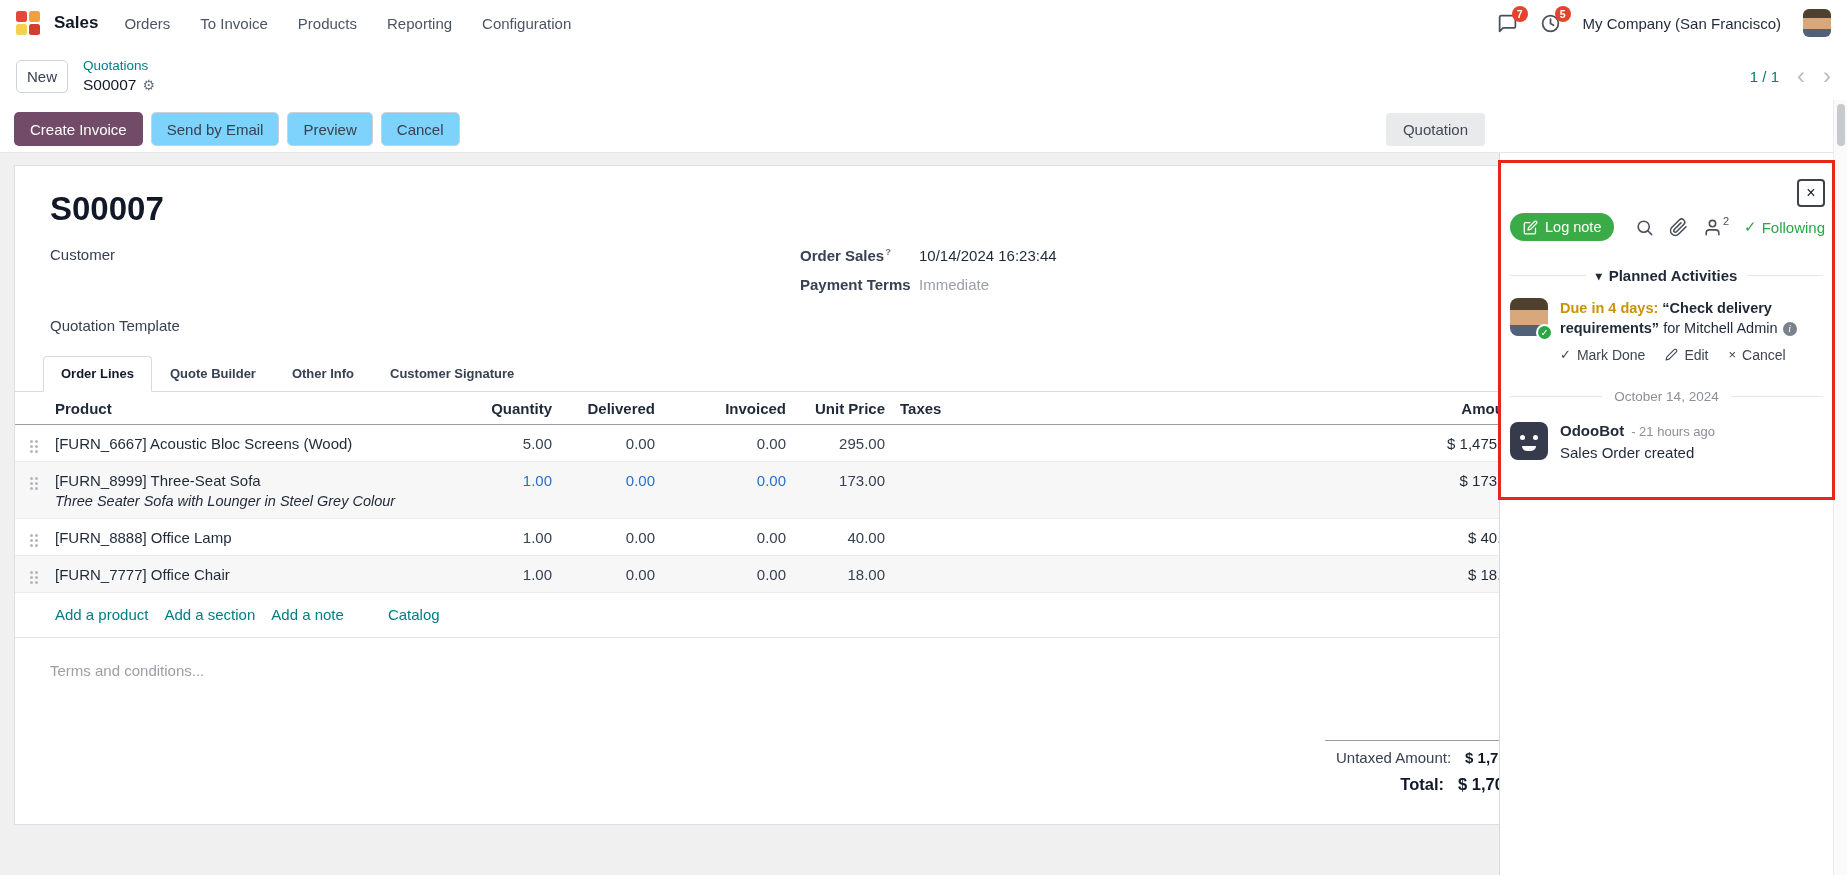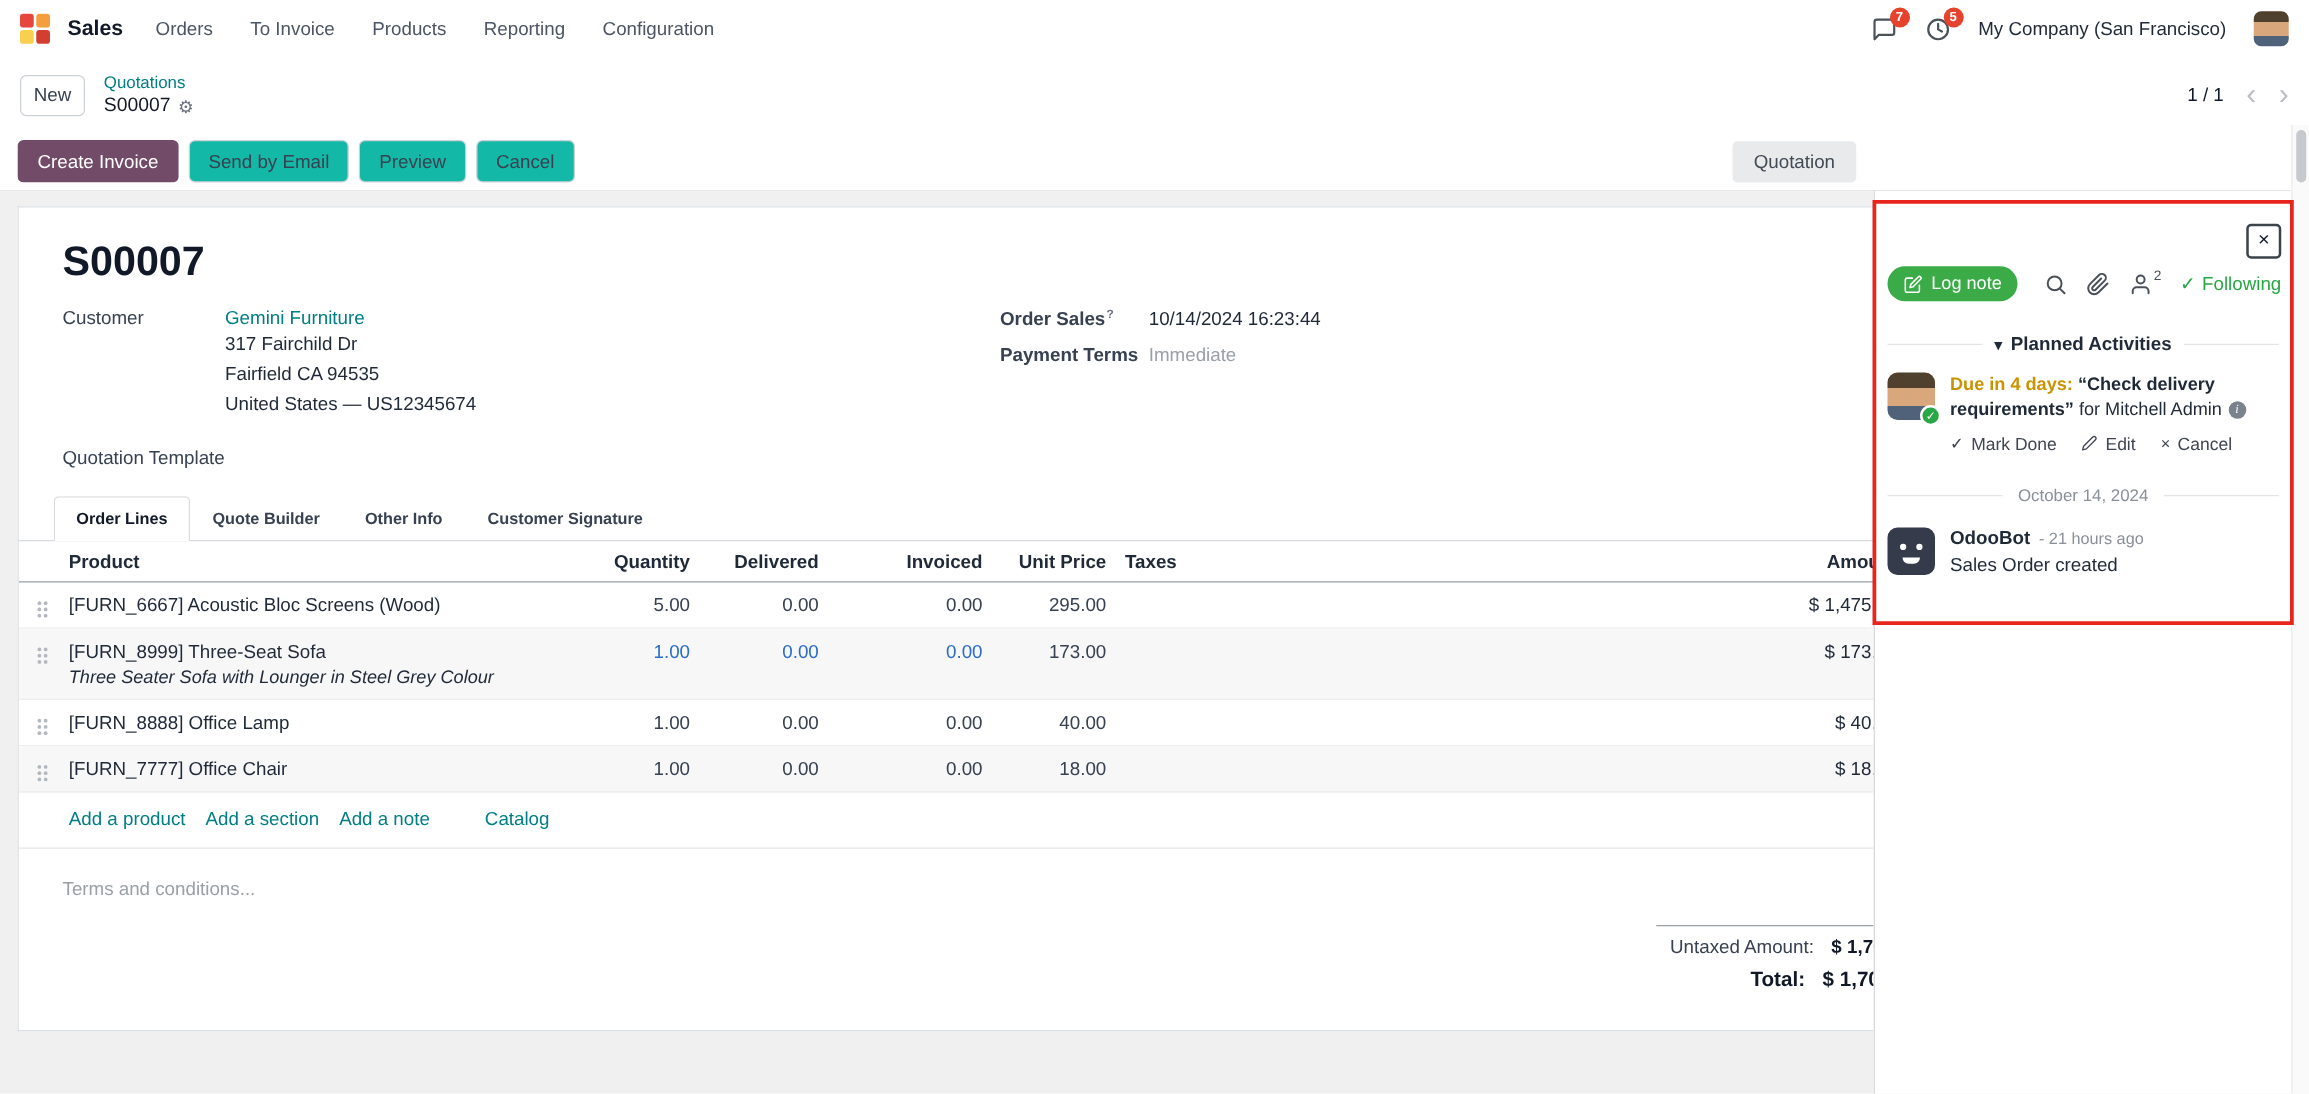--- a/index.html
+++ b/index.html
@@ -22,29 +22,29 @@
   .avatar-sm { width:28px; height:28px; border-radius:6px; background:linear-gradient(180deg,#50402e 0%,#50402e 32%,#d8a87c 32%,#d8a87c 70%,#4f627a 70%); cursor:pointer; }
 
   
   .crumb-row { height:60px; display:flex; align-items:center; padding:0 16px; background:#fff; }
   .btn-new { padding:7px 10px; background:#fff; border:1px solid #ccd1d8; border-radius:5px; font-size:15px; color:#374151; cursor:pointer; font-family:inherit; }
   .crumbs { margin-left:15px; line-height:1.3; }
   .crumb-parent { font-size:13.5px; color:#017e84; cursor:pointer; }
   .crumb-current { font-size:15.5px; color:#111827; display:flex; align-items:center; gap:6px; }
   .gear { color:#6b7280; font-size:14px; cursor:pointer; }
   .pager { margin-left:auto; display:flex; align-items:center; gap:18px; }
-  .pager-count { color:#0f172a; }
+  .pager-count { color:#0f766e; }
   .pager-arrow { font-size:24px; color:#b9bdc3; line-height:1; cursor:pointer; }
 
   
   .btn-row { height:47px; background:#fff; border-bottom:1px solid #e6e6e6; }
   .btn-row-inner { width:1499px; height:100%; display:flex; align-items:center; gap:8px; padding:0 14px; }
   .btn { font-family:inherit; font-size:15px; padding:7.5px 15px; border-radius:5px; border:1px solid transparent; cursor:pointer; }
   .btn-primary { background:#714B67; color:#fff; }
-  .btn-sec { background:#14b8a6; border-color:#ccd1d8; color:#374151; }
+  .btn-sec { background:#7dd3fc; border-color:#ccd1d8; color:#374151; }
   .status-badge { margin-left:auto; background:#e9eaec; color:#424a54; padding:8px 17px; border-radius:4px; font-size:15px; cursor:pointer; }
 
   
   .content { display:flex; height:722px; background:#f0f0f1; }
   .main { width:1499px; position:relative; overflow:hidden; flex:none; }
   .sheet { position:absolute; top:12px; left:14px; width:1485px; height:660px; background:#fff; border:1px solid #dcdfe3; border-right:none; overflow:hidden; }
   .sheet-inner { position:relative; width:1510px; height:100%; }
   .sheet-title { margin:24px 0 18px 35px; font-size:33px; font-weight:bold; color:#111827; }
 
   .info-row { display:flex; margin-left:35px; }
@@ -200,26 +200,20 @@
 <div class="content">
 
   <div class="main">
     <div class="sheet">
       <div class="sheet-inner">
         <h1 class="sheet-title">S00007</h1>
 
         <div class="info-row">
           <div class="customer-col">
             <div class="flabel">Customer</div>
-            <div>
-              <div class="link">Gemini Furniture</div>
-              <div class="address">317 Fairchild Dr</div>
-              <div class="address">Fairfield CA 94535</div>
-              <div class="address">United States — US12345674</div>
-            </div>
           </div>
           <div class="fields-col">
             <div class="field-line">
               <div class="flabel">
                 <span>Order Sales</span><span class="sup-help">?</span>
               </div>
               <div class="fval">10/14/2024 16:23:44</div>
             </div>
             <div class="field-line">
               <div class="flabel">

